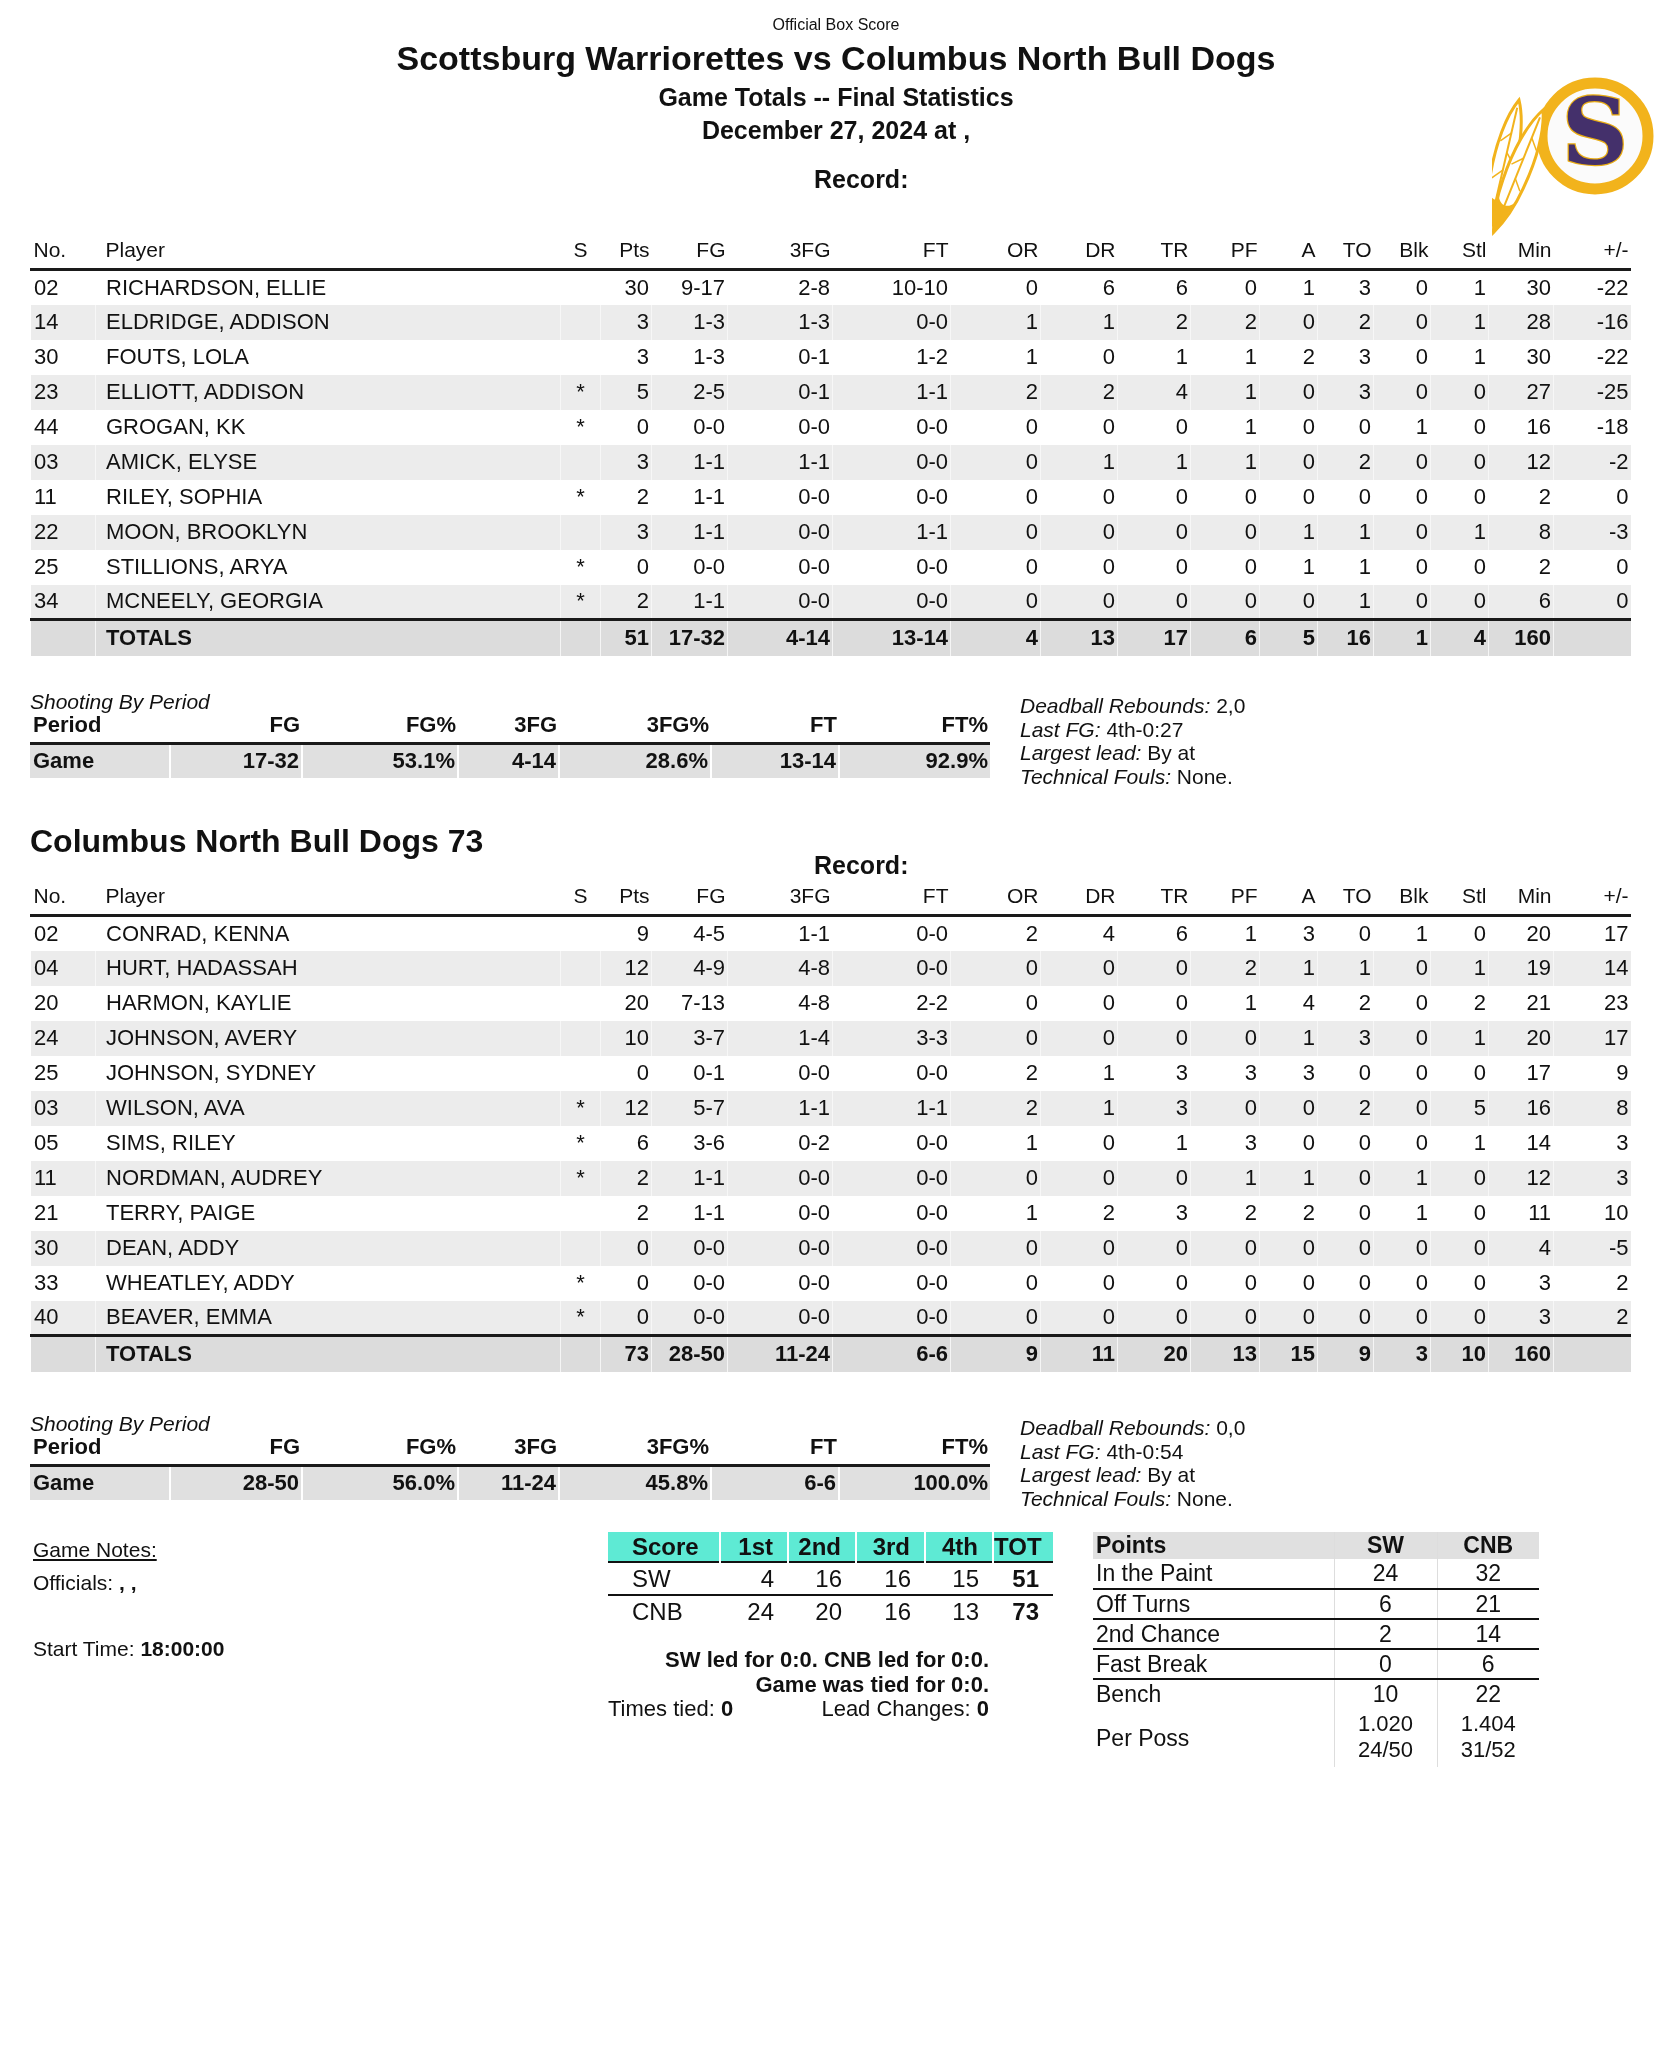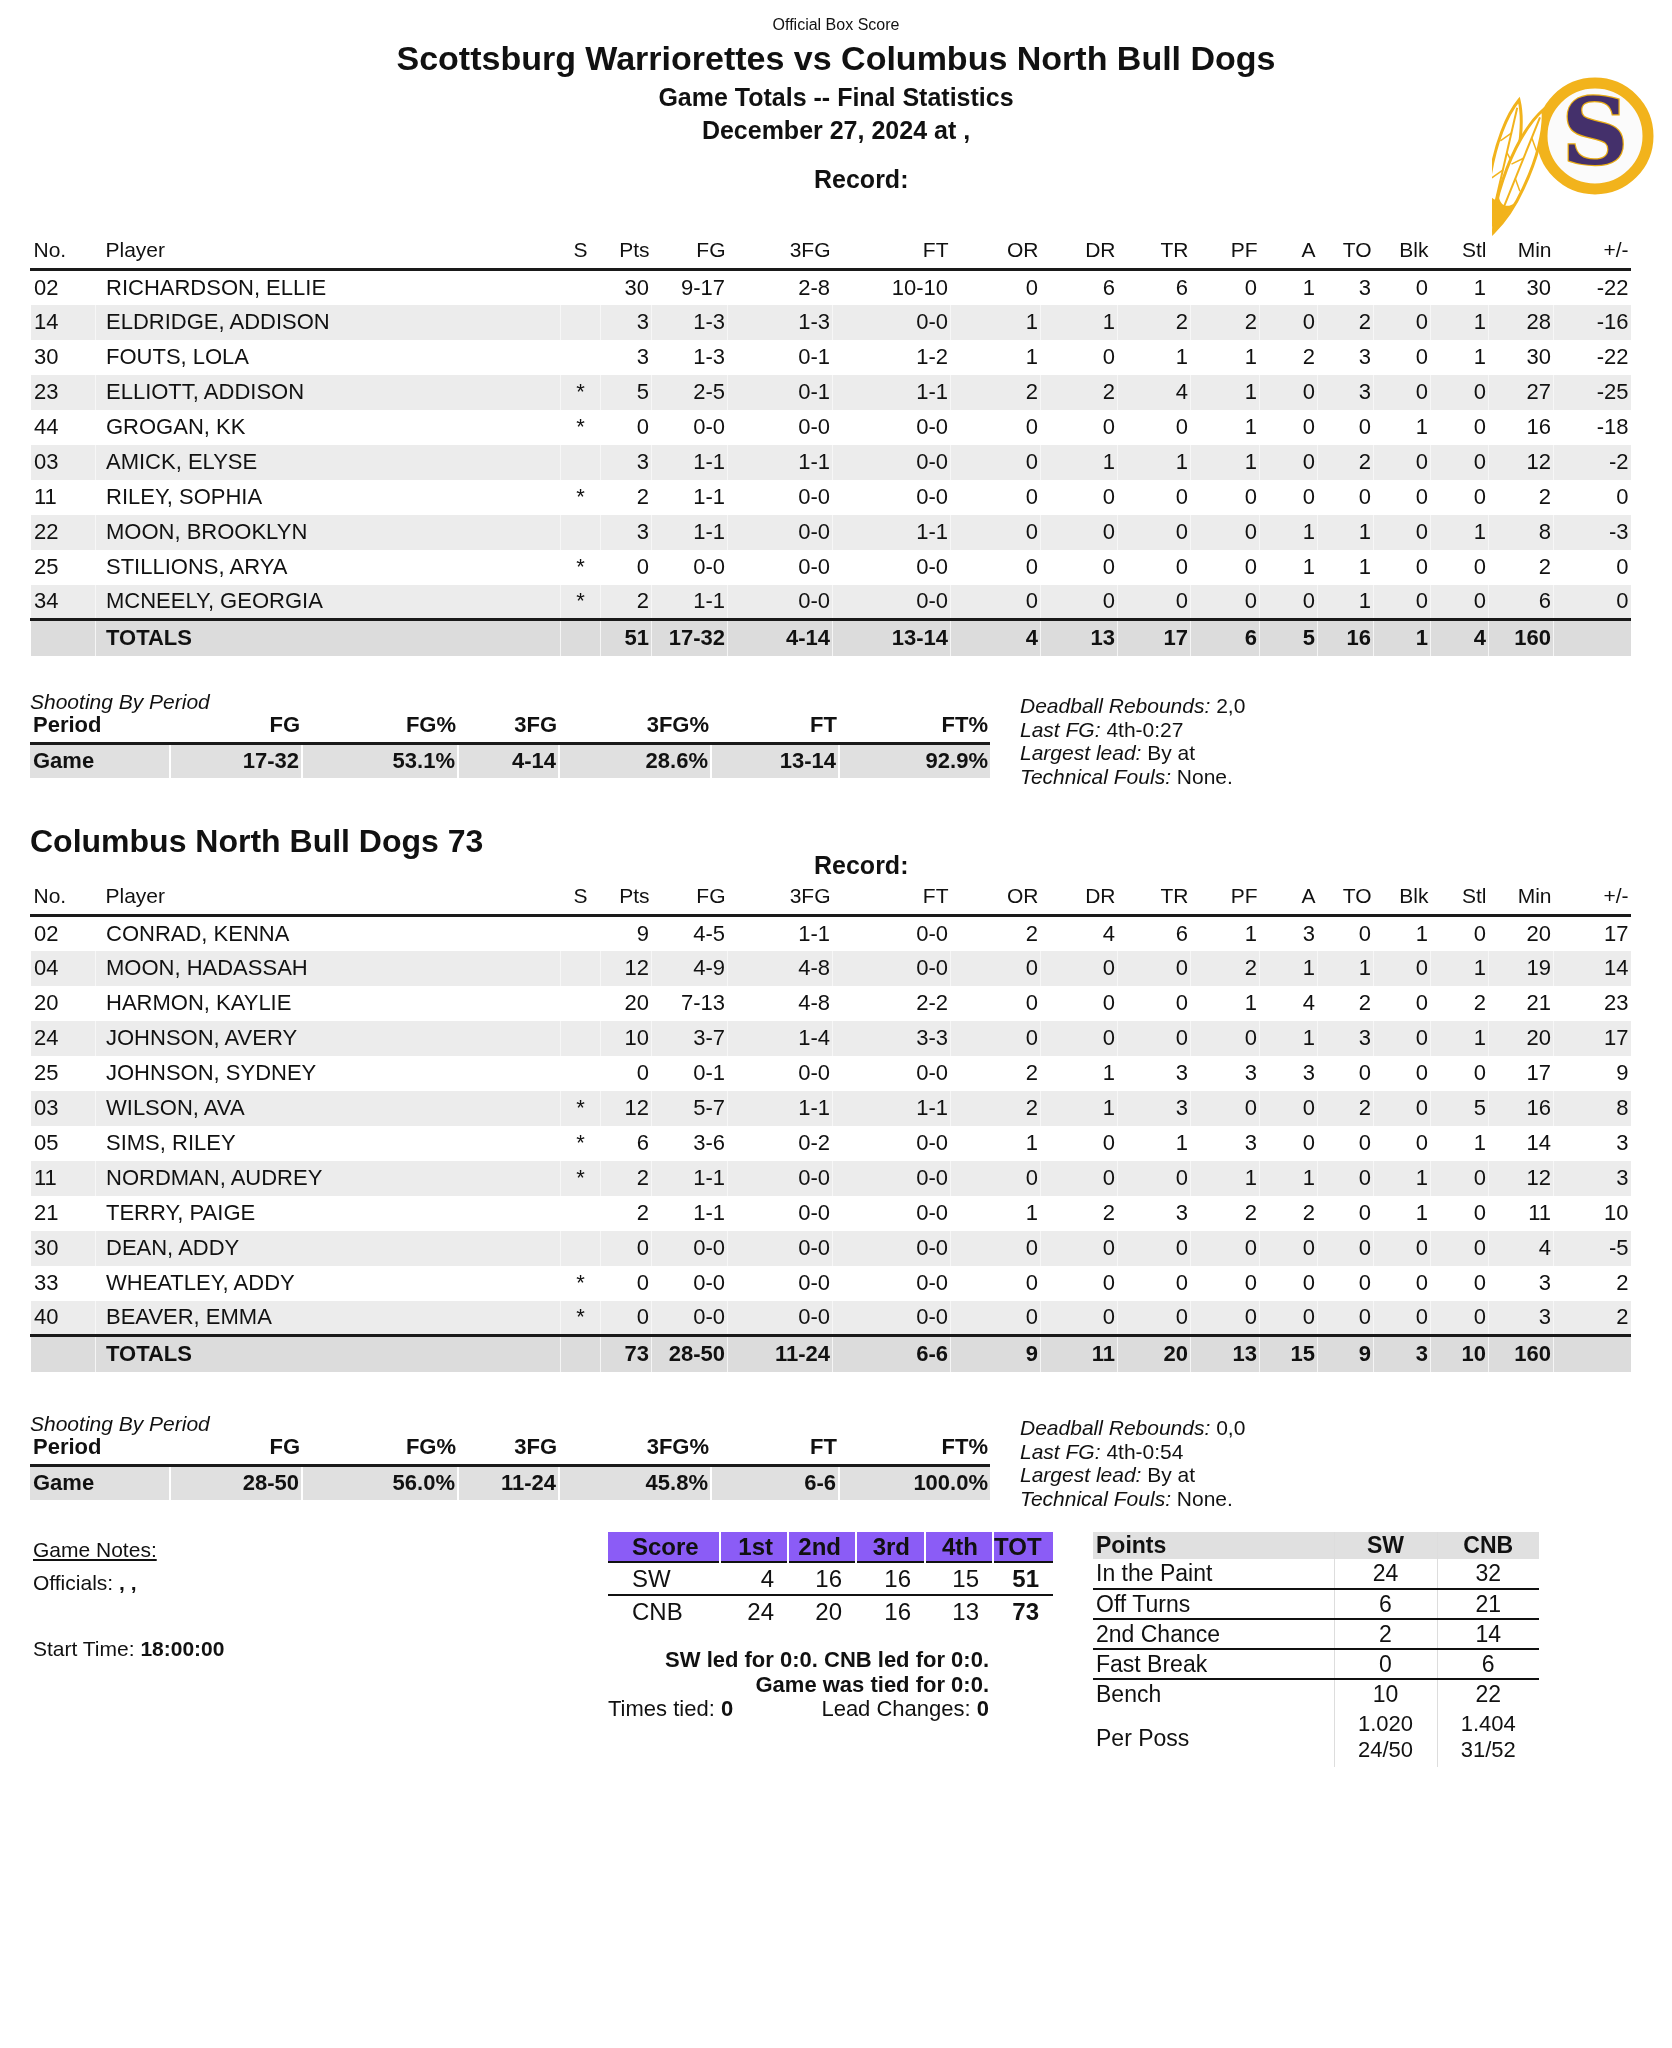--- a/index.html
+++ b/index.html
@@ -48,21 +48,21 @@
 
   
   .game-notes { position:absolute; left:33px; top:1538px; font-size:21px; }
   .game-notes .gn-title { text-decoration:underline; }
   .game-notes .officials { margin-top:9px; }
   .game-notes .start { margin-top:42px; }
   .b { font-weight:bold; }
 
   
   table.score { position:absolute; left:608px; top:1532px; width:445px; border-collapse:collapse; table-layout:fixed; font-size:24px; }
-  table.score thead tr { background:#8b5cf6; border-bottom:2px solid #111; }
+  table.score thead tr { background:#5eead4; border-bottom:2px solid #111; }
   table.score thead td { font-weight:bold; height:30px; border-left:2px solid #fff; }
   table.score thead td:first-child { border-left:none; }
   table.score tbody td { height:33px; }
   table.score tbody tr:first-child { border-bottom:2px solid #111; }
   table.score td:first-child { text-align:left; padding-left:24px; }
   table.score td:nth-child(n+2) { text-align:right; padding-right:14px; }
   table.score td.tot { font-weight:bold; }
 
   .lead { position:absolute; left:608px; top:1648px; font-size:22px; line-height:24.5px;text-align:right; }
   .lead .row3 { font-weight:normal; }
@@ -485,21 +485,21 @@
     <td>3</td>
     <td>0</td>
     <td>1</td>
     <td>0</td>
     <td>20</td>
     <td>17</td>
   </tr>
 
   <tr>
     <td>04</td>
-    <td>MOON, HADASSAH</td>
+    <td>HURT, HADASSAH</td>
     <td></td>
     <td>12</td>
     <td>4-9</td>
     <td>4-8</td>
     <td>0-0</td>
     <td>0</td>
     <td>0</td>
     <td>0</td>
     <td>2</td>
     <td>1</td>

